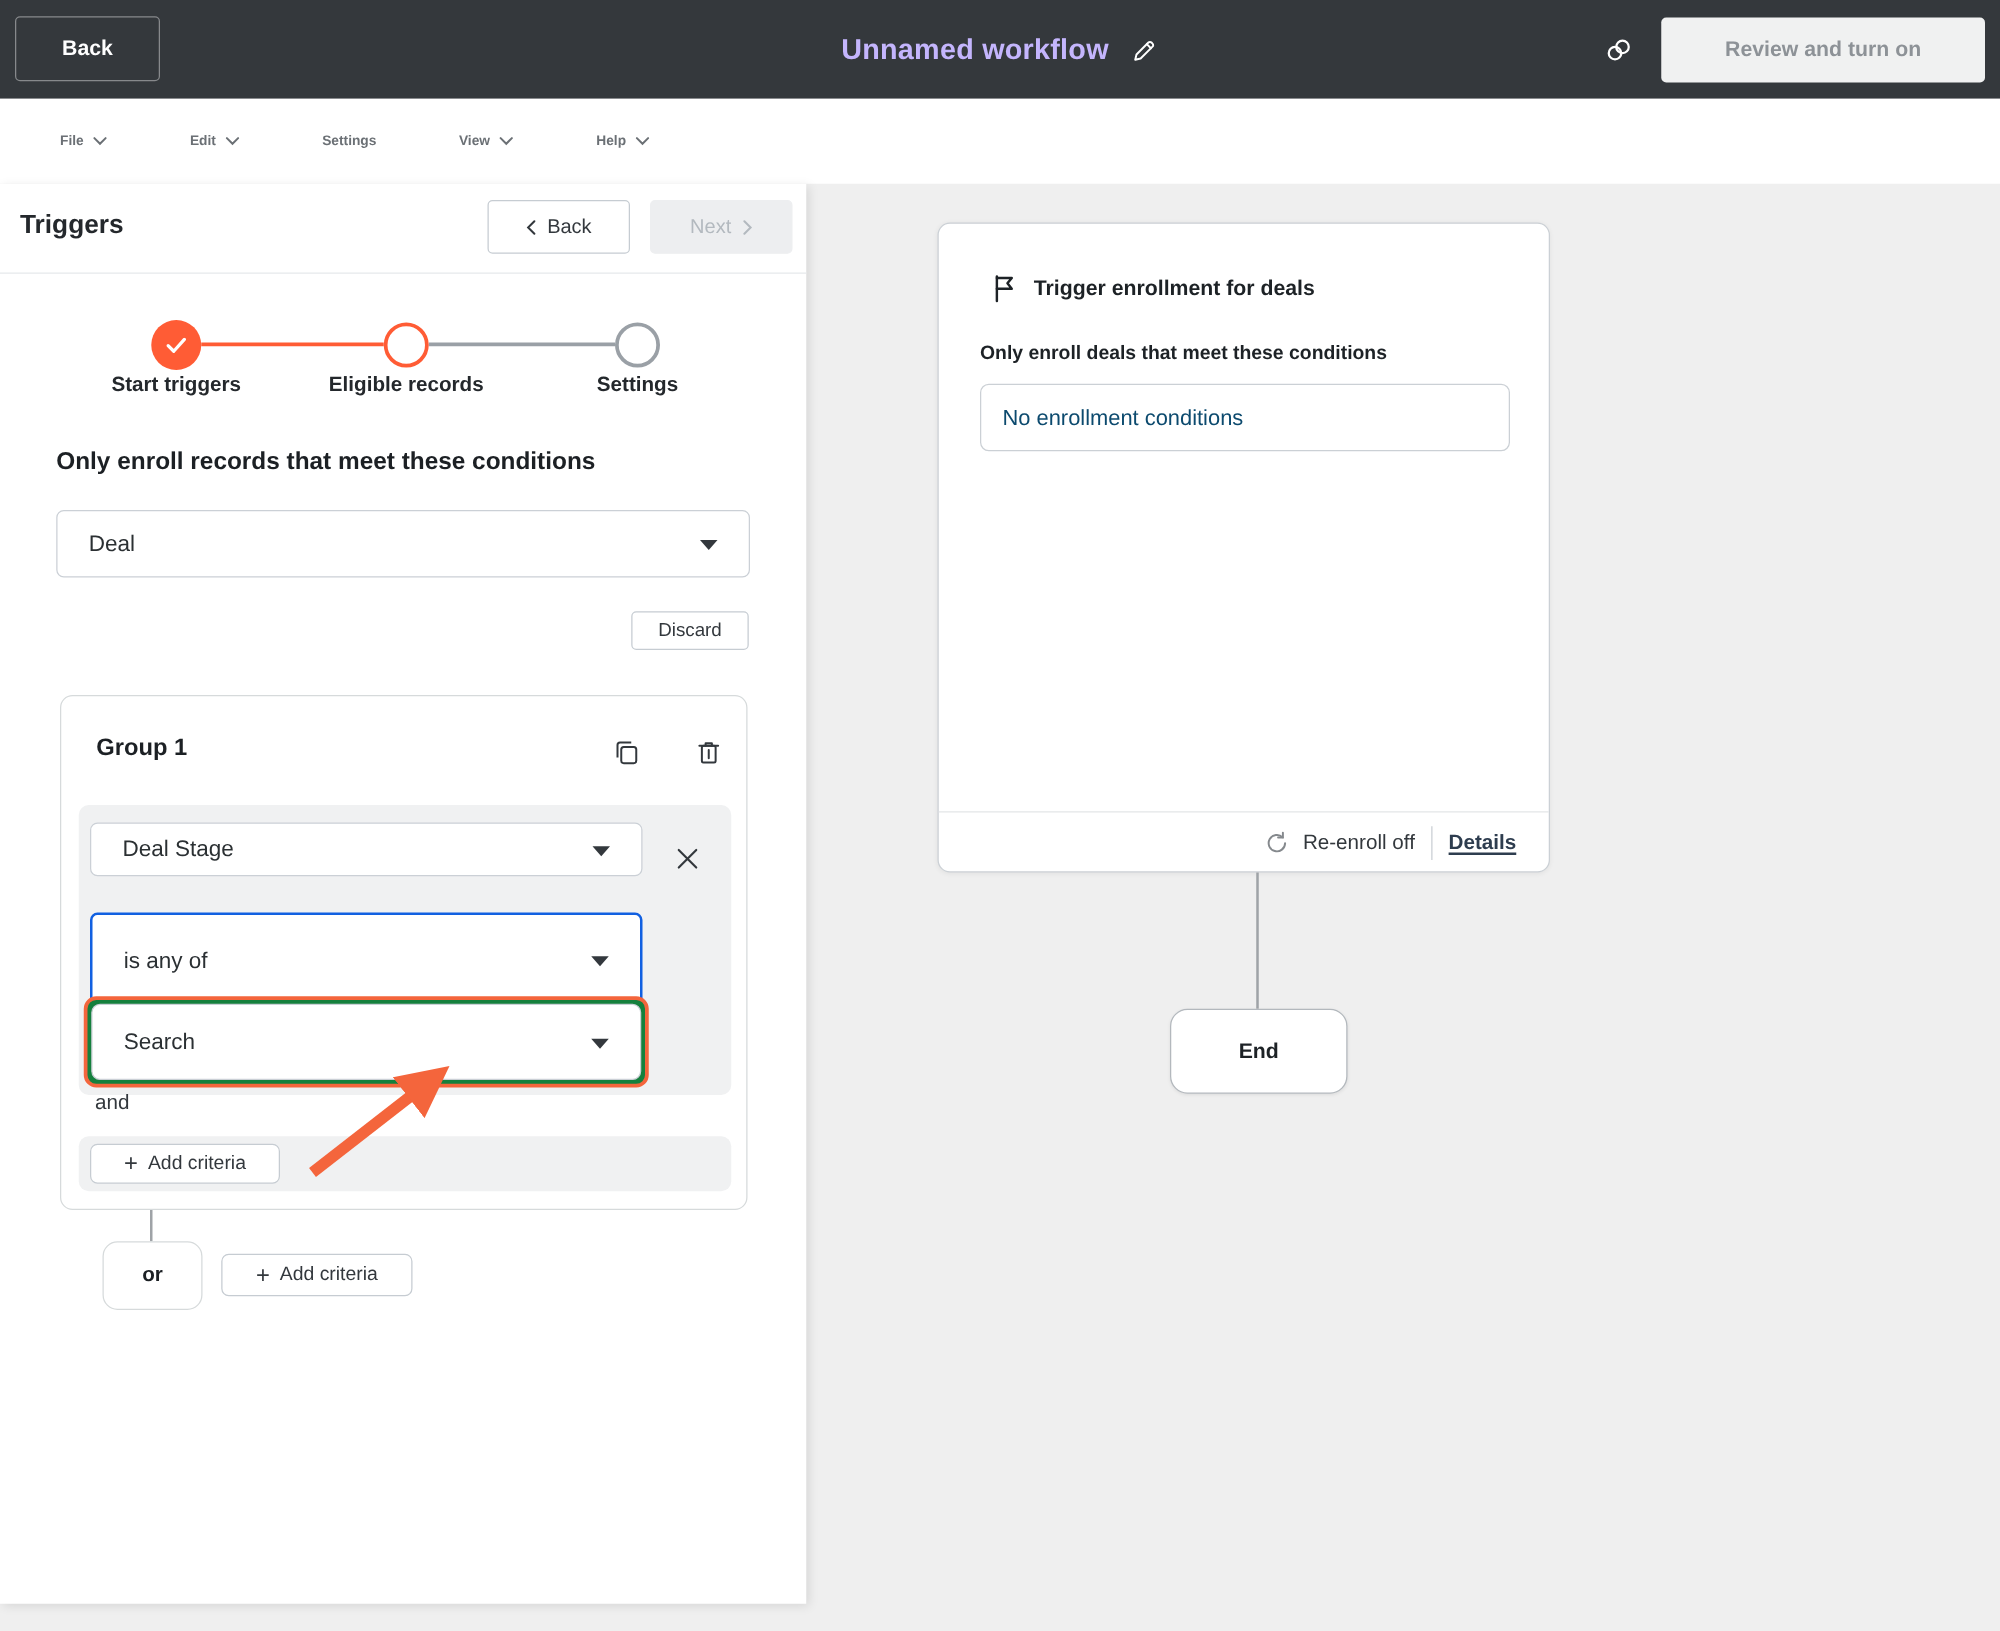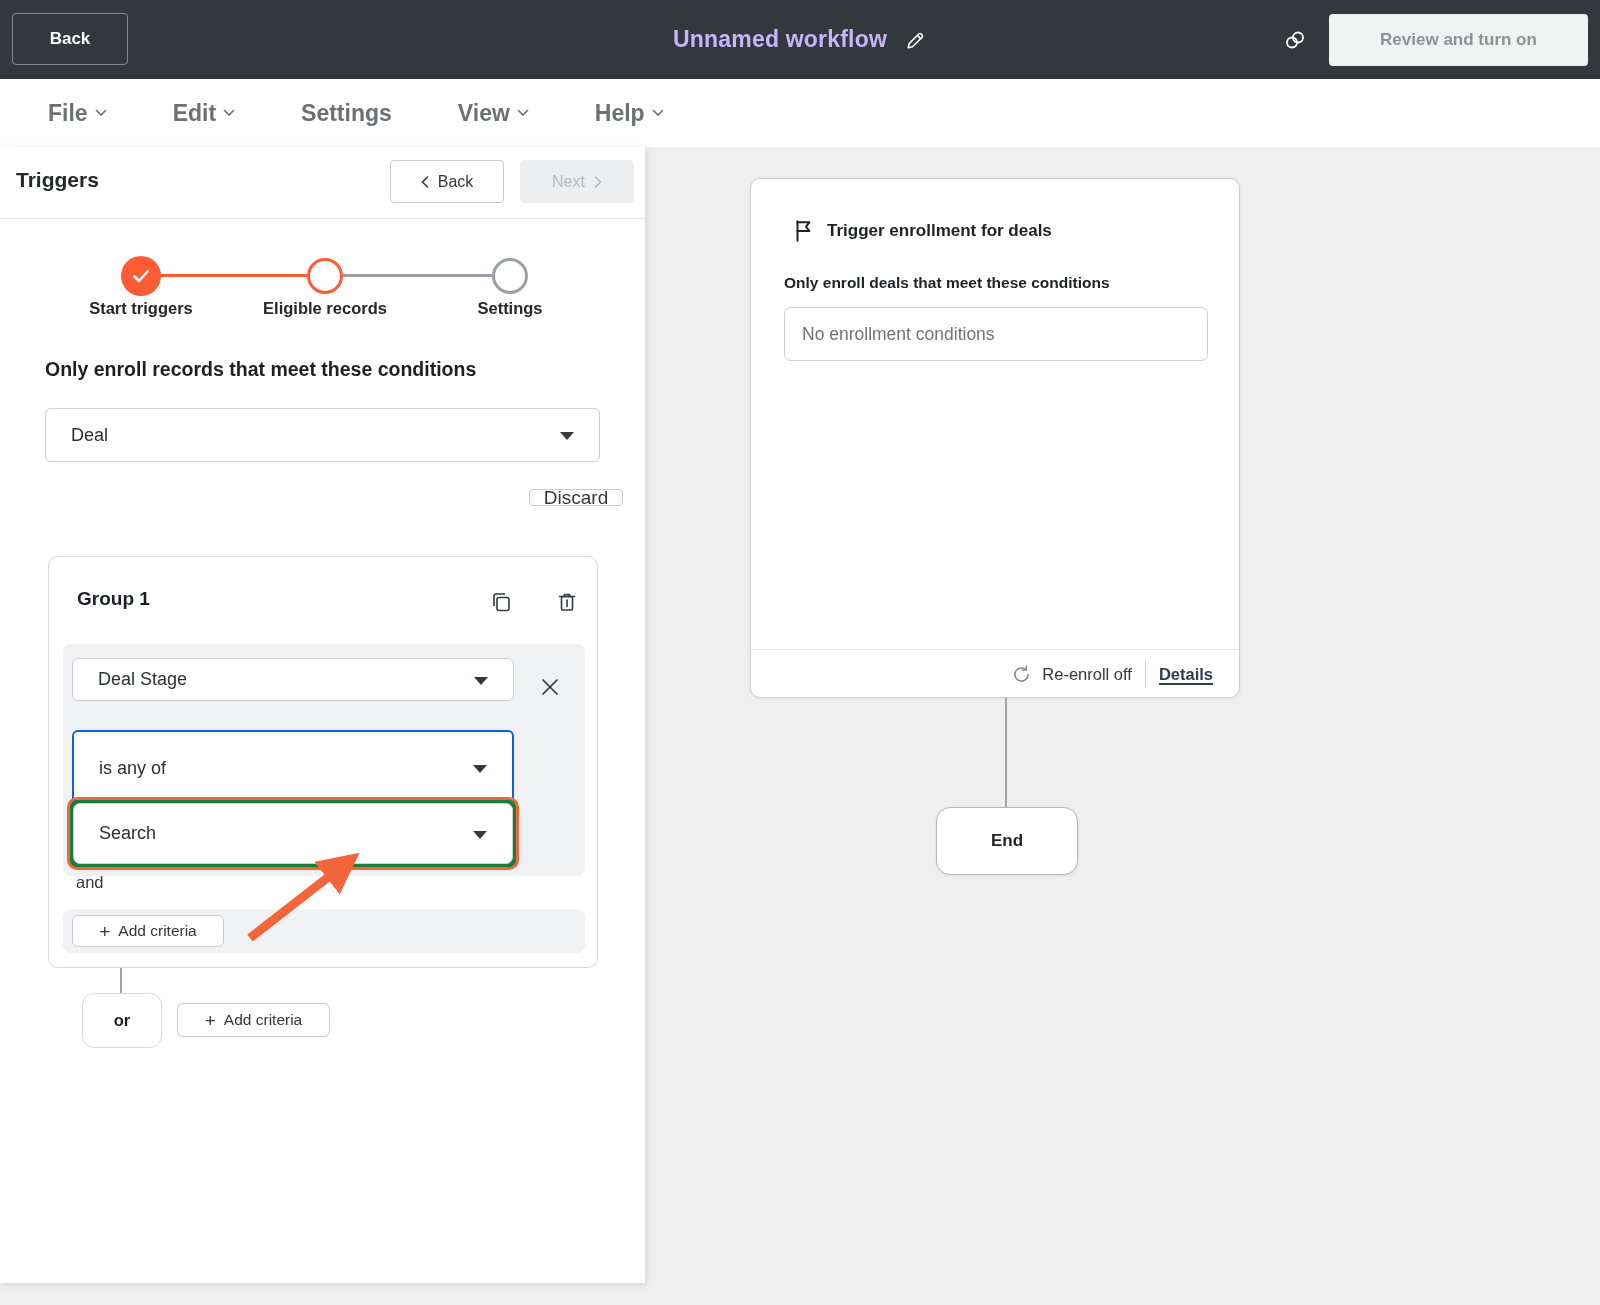--- a/index.html
+++ b/index.html
@@ -18,21 +18,21 @@
   .tb-pencil { display:flex; cursor:pointer; }
   .tb-right { position:absolute; right:12px; top:0; height:79px; display:flex; align-items:center; gap:22px; }
   .tb-link { display:flex; cursor:pointer; }
   .tb-review { width:259px; height:52px; background:#f0f1f1; border:none; border-radius:4px;
     color:#8d9297; font-size:17px; font-weight:700; font-family:inherit; cursor:default; }
 
   
   .menubar { position:absolute; left:0; top:79px; width:1600px; height:68px; background:#ffffff;
     display:flex; align-items:center; padding-left:48px; }
   .menu-item { display:flex; align-items:center; gap:7px; margin-right:66px;
-    color:#6b7075; font-size:23px; font-weight:700; cursor:pointer; background:none; border:none; font-family:inherit; }
+    color:#6b7075; font-size:11px; font-weight:700; cursor:pointer; background:none; border:none; font-family:inherit; }
 
   
   .panel { position:absolute; left:0; top:147px; width:645px; height:1136px; background:#ffffff;
     box-shadow:2px 2px 8px rgba(0,0,0,.10); }
   .panel-header { position:absolute; left:0; top:0; width:100%; height:72px; border-bottom:1px solid #e6e9ec; }
   .panel-title { position:absolute; left:16px; top:21px; font-size:21px; font-weight:700; color:#24282c; }
   .btn { background:#fff; border:1px solid #c6ccd2; border-radius:4px; color:#33383d;
     font-family:inherit; cursor:pointer; display:inline-flex; align-items:center; justify-content:center; gap:9px; }
   .panel-back { position:absolute; left:390px; top:13px; width:114px; height:43px; font-size:16px; font-weight:400; }
   .panel-next { position:absolute; left:520px; top:13px; width:114px; height:43px; font-size:16px;
@@ -54,21 +54,21 @@
 
   .cond-heading { position:absolute; left:45px; top:211px; width:560px; font-size:19.5px; font-weight:700; color:#1c2024; }
 
   .select { position:relative; background:#fff; border:1px solid #cbd0d6; border-radius:6px;
     display:flex; align-items:center; cursor:pointer; }
   .select .val { padding-left:25px; font-size:18px; color:#2b3033; }
   .caret { position:absolute; right:25px; top:50%; margin-top:-3px; width:0; height:0;
     border-left:7px solid transparent; border-right:7px solid transparent; border-top:8px solid #33383d; }
   .obj-select { position:absolute; left:45px; top:261px; width:555px; height:54px; }
 
-  .discard { position:absolute; left:505px; top:342px; width:94px; height:17px; font-size:19px;margin-left:24px; }
+  .discard { position:absolute; left:505px; top:342px; width:94px; height:31px; font-size:15px; }
 
   
   .group-card { position:absolute; left:48px; top:409px; width:550px; height:412px;
     background:#fff; border:1px solid #d6dadb; border-radius:10px; }
   .group-title { position:absolute; left:28px; top:31px; font-size:19px; font-weight:700; color:#1c2024; }
   .icon-btn { position:absolute; background:none; border:none; cursor:pointer; padding:0; display:flex; }
   .ic-copy { left:440px; top:33px; }
   .ic-trash { left:506px; top:33px; }
   .gray-box { position:absolute; left:14px; top:87px; width:522px; height:232px; background:#f0f1f2; border-radius:8px; }
   .sel-prop { position:absolute; left:9px; top:14px; width:442px; height:43px; }
@@ -92,21 +92,21 @@
 
   .annot-arrow { position:absolute; left:225px; top:681px; pointer-events:none; }
 
   
   .trigger-card { position:absolute; left:750px; top:178px; width:490px; height:520px; background:#fff;
     border:1px solid #cbd0d5; border-radius:10px; box-shadow:0 1px 4px rgba(0,0,0,.06); cursor:pointer; }
   .tc-flag { position:absolute; left:40px; top:39px; }
   .tc-title { position:absolute; left:76px; top:42px; font-size:17px; font-weight:700; color:#1d2226; }
   .tc-sub { position:absolute; left:33px; top:95px; font-size:15.5px; font-weight:700; color:#1d2226; }
   .tc-cond { position:absolute; left:33px; top:128px; width:424px; height:54px; border:1px solid #cbd0d5;
-    border-radius:7px; display:flex; align-items:center; padding-left:17px; font-size:17.5px; color:#737373; }
+    border-radius:7px; display:flex; align-items:center; padding-left:17px; font-size:17.5px; color:#0c4a6e; }
   .tc-footer { position:absolute; left:0; top:470px; width:100%; height:49px; border-top:1px solid #e3e6e8;
     display:flex; align-items:center; justify-content:flex-end; padding-right:26px; gap:13px; }
   .tc-reenroll { font-size:16.5px; color:#33383d; display:flex; align-items:center; gap:10px; }
   .tc-sep { width:1px; height:27px; background:#c9ced3; }
   .tc-details { font-size:16.5px; font-weight:700; color:#2e3d4f; text-decoration:underline;
     text-underline-offset:3px; text-decoration-thickness:2px; background:none; border:none; font-family:inherit; cursor:pointer; }
   .conn-end { left:1005px; top:698px; height:109px; }
   .end-node { position:absolute; left:936px; top:807px; width:142px; height:68px; background:#fff;
     border:1px solid #b3b8bd; border-radius:14px; box-shadow:0 1px 3px rgba(0,0,0,.08);
     display:flex; align-items:center; justify-content:center; font-size:17px; font-weight:700; color:#1d2226; }

